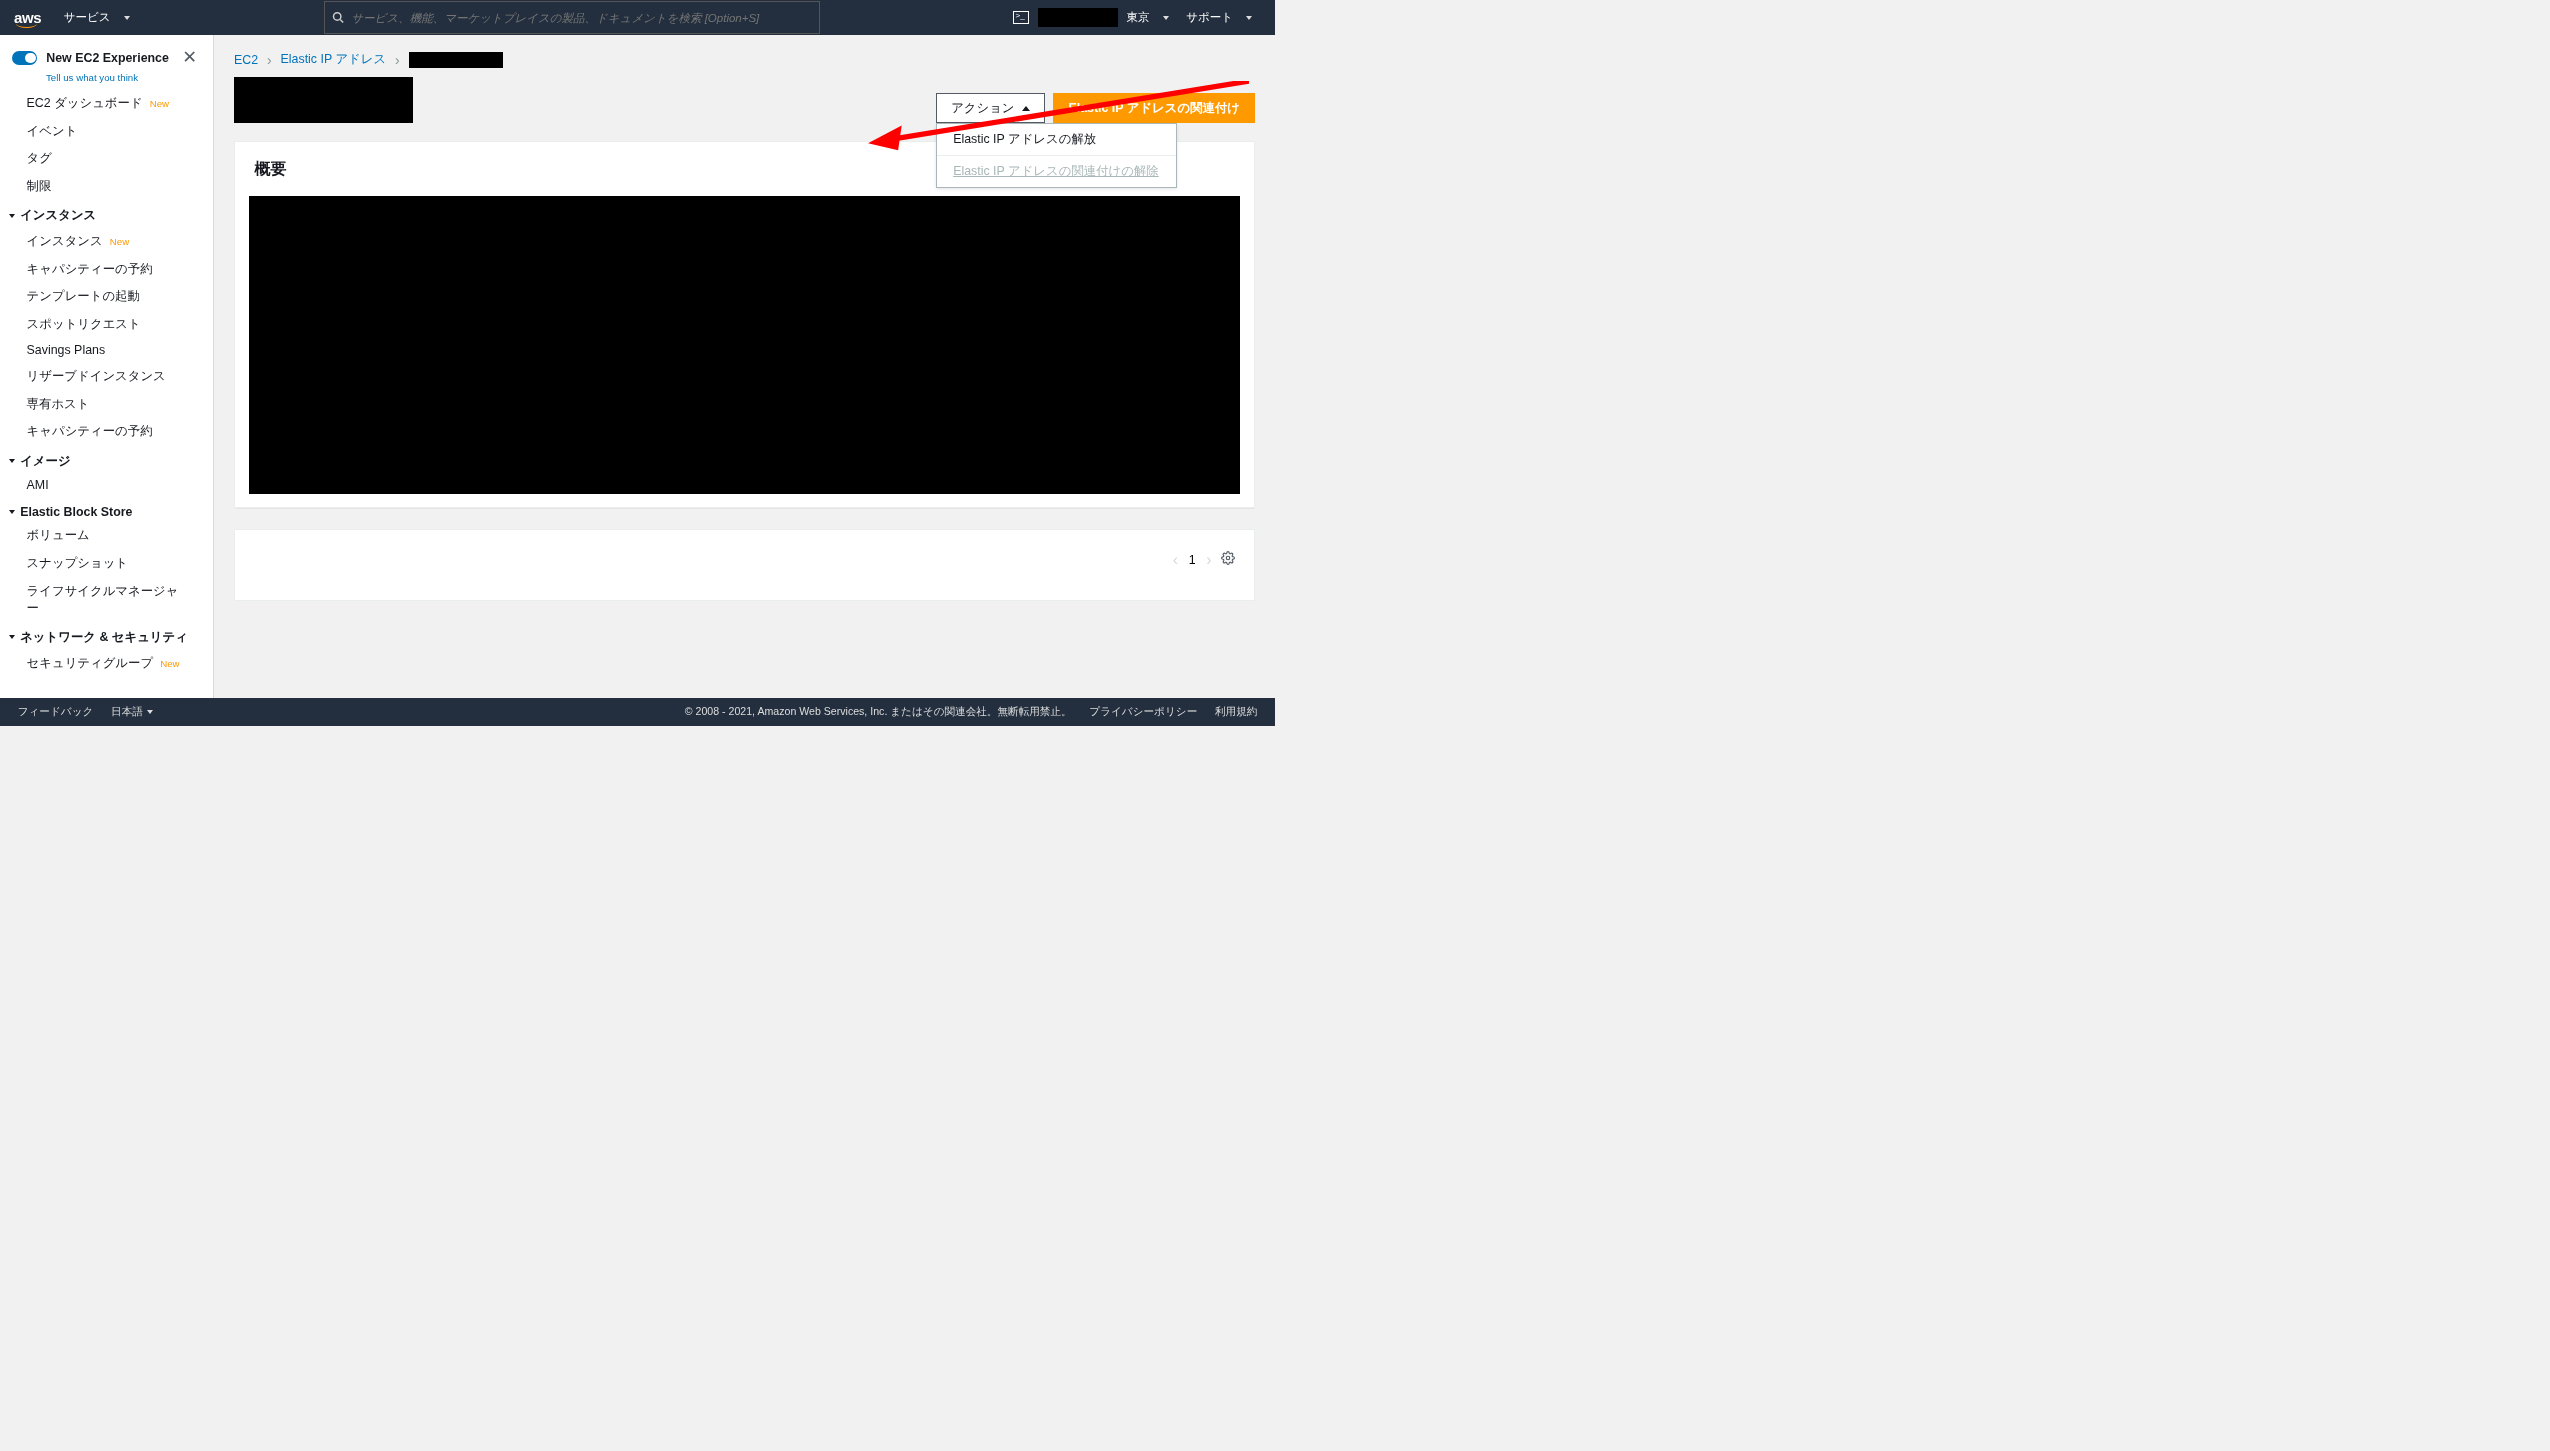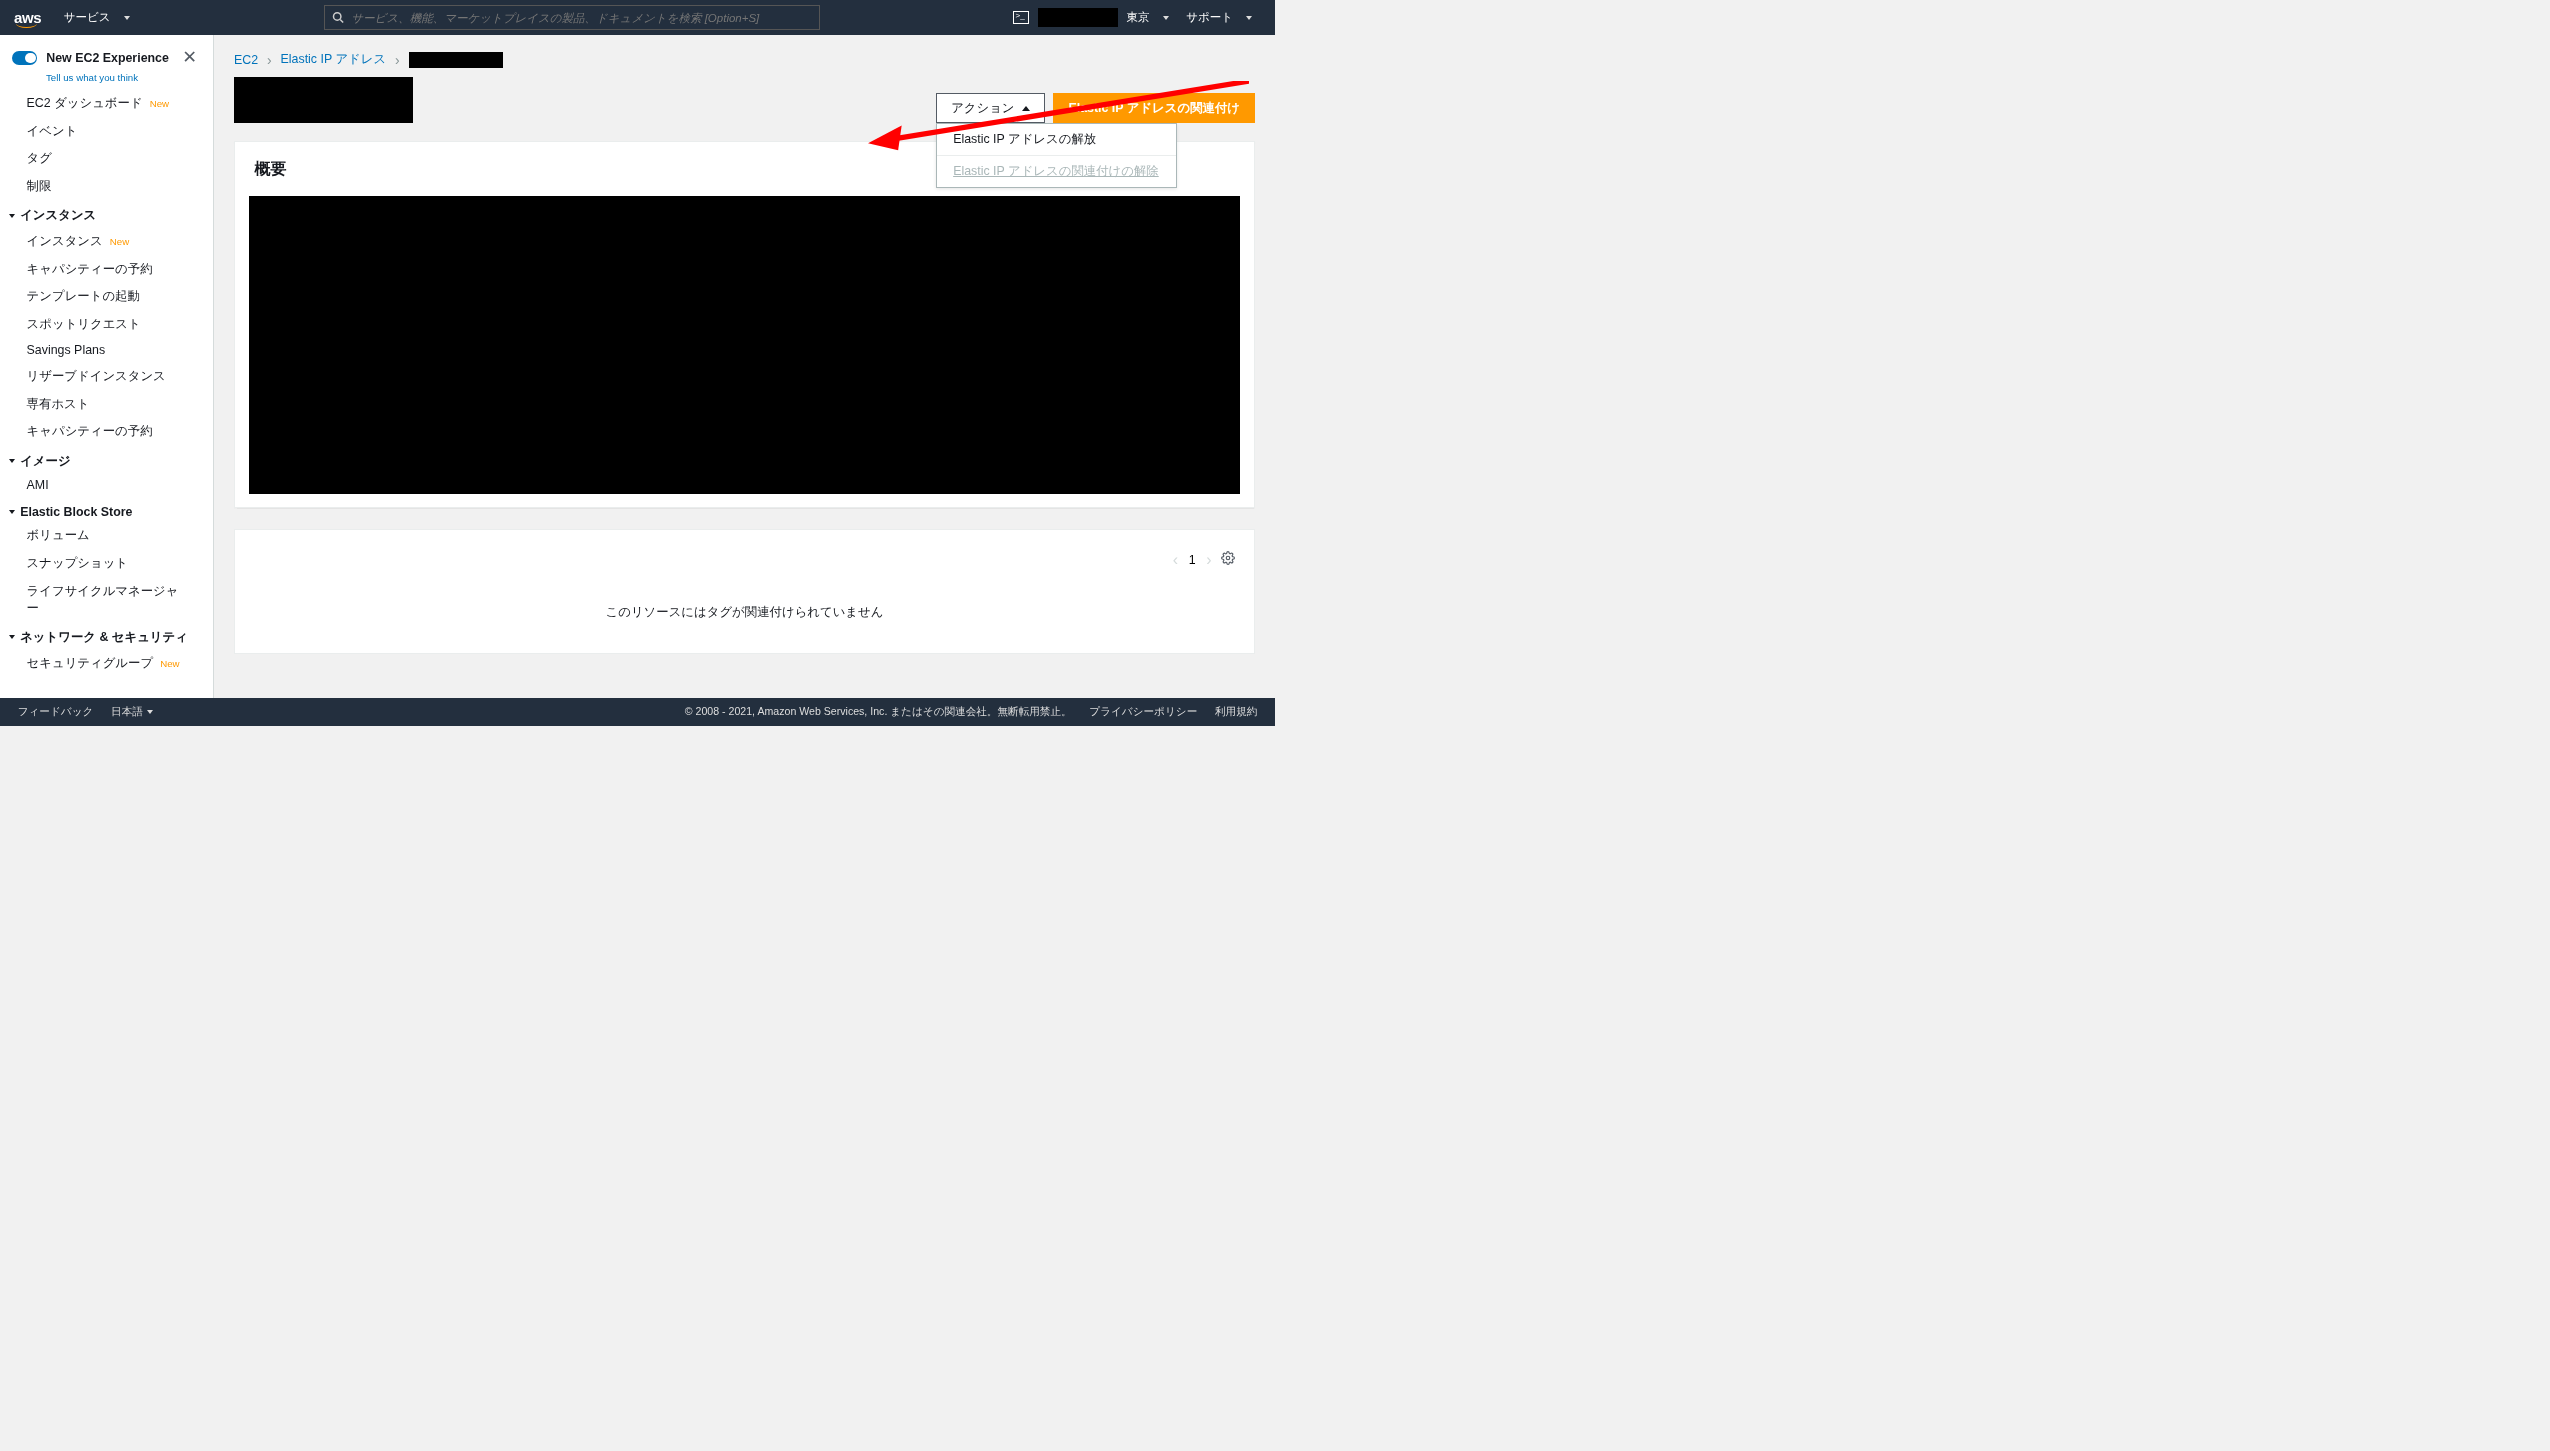--- a/index.html
+++ b/index.html
@@ -3,21 +3,21 @@
 <meta charset="utf-8">
 <style>
 * { margin: 0; padding: 0; box-sizing: border-box; font-family: "Amazon Ember", "Helvetica Neue", Arial, sans-serif; }
 body { width: 1275px; height: 726px; overflow: hidden; background: #f1f1f1; position: relative; }
 
 
 .topnav { height: 35px; background: #232f3e; color: #fff; display: flex; align-items: center; padding: 0 14px; font-size: 11.5px; }
 .topnav .logo { font-family: Arial; font-weight: bold; font-size: 15px; letter-spacing: -0.4px; margin-right: 17.7px; display:flex; align-items:center; }
 .topnav .logo::after { content:''; display:block; width:21px; height:8px; border-bottom:1.8px solid #ff9900; border-radius:0 0 50% 50%; margin-left:-25px; margin-top:12.4px; }
 .topnav-item { display:flex; align-items:center; gap:13px; padding: 0 8.9px; cursor:pointer; }
-.topnav .search { flex:0 0 496px; margin-left:186px; display:flex; align-items:center; border:0.9px solid #555; height:25px; padding:0 7px; gap:7px; }
+.topnav .search { flex:0 0 496px; margin-left:186px; display:flex; align-items:center; border:0.9px solid #555; height:33px; padding:0 7px; gap:7px; }
 .topnav .search input { background:transparent; border:none; color:#aaa; font-size:11.5px; width:100%; outline:none; font-style:italic; }
 .topnav .spacer { flex:1; }
 .topnav .blackbox { width:80px; height:19.5px; background:#000; }
 .cloudshell-icon { width:16px; height:12.4px; border:1.3px solid #fff; position:relative; }
 .cloudshell-icon::before { content:'>_'; font-size:8px; position:absolute; left:1.8px; top:-1.8px; }
 .caret-down { display:inline-block; width:0; height:0; border-left:3.5px solid transparent; border-right:3.5px solid transparent; border-top:4.4px solid #ddd; }
 .caret-down.dark { border-top-color:#16191f; }
 
 
 .layout { display:flex; height: calc(100% - 35px - 28px); }
@@ -192,21 +192,20 @@
           <span class="page-nav-arrow disabled">›</span>
         </div>
         <span class="gear-icon">
           <svg viewBox="0 0 24 24" fill="none" stroke="#545b64" stroke-width="2">
               <circle cx="12" cy="12" r="3"></circle>
               <path d="M19.4 15a1.65 1.65 0 0 0 .33 1.82l.06.06a2 2 0 1 1-2.83 2.83l-.06-.06a1.65 1.65 0 0 0-1.82-.33 1.65 1.65 0 0 0-1 1.51V21a2 2 0 0 1-4 0v-.09a1.65 1.65 0 0 0-1-1.51 1.65 1.65 0 0 0-1.82.33l-.06.06a2 2 0 1 1-2.83-2.83l.06-.06a1.65 1.65 0 0 0 .33-1.82 1.65 1.65 0 0 0-1.51-1H3a2 2 0 0 1 0-4h.09a1.65 1.65 0 0 0 1.51-1 1.65 1.65 0 0 0-.33-1.82l-.06-.06a2 2 0 1 1 2.83-2.83l.06.06a1.65 1.65 0 0 0 1.82.33h0a1.65 1.65 0 0 0 1-1.51V3a2 2 0 0 1 4 0v.09a1.65 1.65 0 0 0 1 1.51h0a1.65 1.65 0 0 0 1.82-.33l.06-.06a2 2 0 1 1 2.83 2.83l-.06.06a1.65 1.65 0 0 0-.33 1.82v0a1.65 1.65 0 0 0 1.51 1H21a2 2 0 0 1 0 4h-.09a1.65 1.65 0 0 0-1.51 1z"></path>
             </svg>
         </span>
       </div>
       <div class="tags-table">
-        <div class="tags-empty">このリソースにはタグが関連付けられていません</div>
       </div>
     </div>
   </div>
 </div>
 
 <svg class="annotation-arrow" viewBox="0 0 430 90">
   <line x1="430" y1="0" x2="24" y2="66" stroke="#ff0000" stroke-width="6"></line>
   <polygon points="0,70 38,50 34,78" fill="#ff0000"></polygon>
 </svg>
 

